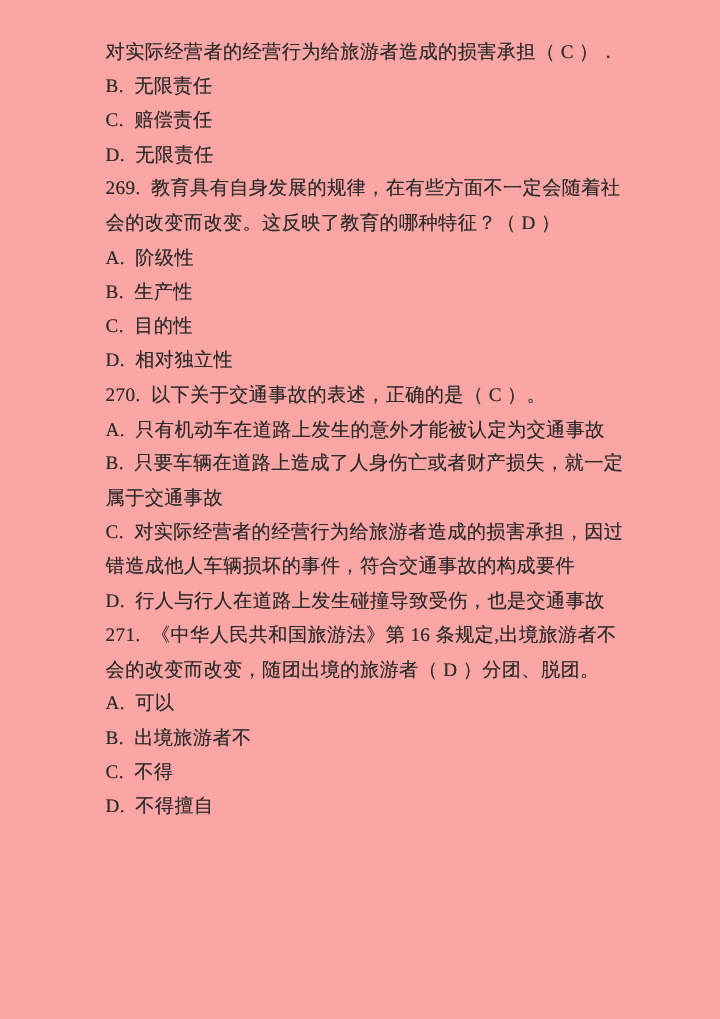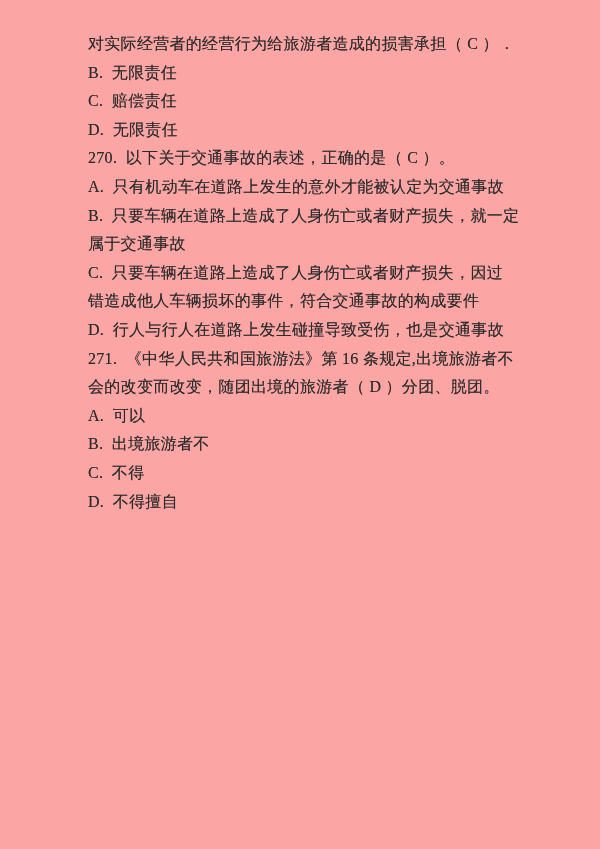--- a/index.html
+++ b/index.html
@@ -37,27 +37,35 @@
 
 <div class="page">
 
   <div class="question-block">
     <div class="line">对实际经营者的经营行为给旅游者造成的损害承担（ C ）．</div>
     <div class="line">B.  无限责任</div>
     <div class="line">C.  赔偿责任</div>
     <div class="line">D.  无限责任</div>
   </div>
 
+  <div class="question-block">
+    <div class="line">269.  教育具有自身发展的规律，在有些方面不一定会随着社</div>
+    <div class="line">会的改变而改变。这反映了教育的哪种特征？（ D ）</div>
+    <div class="line">A.  阶级性</div>
+    <div class="line">B.  生产性</div>
+    <div class="line">C.  目的性</div>
+    <div class="line">D.  相对独立性</div>
+  </div>
 
   <div class="question-block">
     <div class="line">270.  以下关于交通事故的表述，正确的是（ C ）。</div>
     <div class="line">A.  只有机动车在道路上发生的意外才能被认定为交通事故</div>
     <div class="line">B.  只要车辆在道路上造成了人身伤亡或者财产损失，就一定</div>
     <div class="line">属于交通事故</div>
-    <div class="line">C.  只要车辆在道路上造成了人身伤亡或者财产损失，因过</div>
+    <div class="line">C.  对实际经营者的经营行为给旅游者造成的损害承担，因过</div>
     <div class="line">错造成他人车辆损坏的事件，符合交通事故的构成要件</div>
     <div class="line">D.  行人与行人在道路上发生碰撞导致受伤，也是交通事故</div>
   </div>
 
   <div class="question-block">
     <div class="line">271.  《中华人民共和国旅游法》第 16 条规定,出境旅游者不</div>
     <div class="line">会的改变而改变，随团出境的旅游者（ D ）分团、脱团。</div>
     <div class="line">A.  可以</div>
     <div class="line">B.  出境旅游者不</div>
     <div class="line">C.  不得</div>

